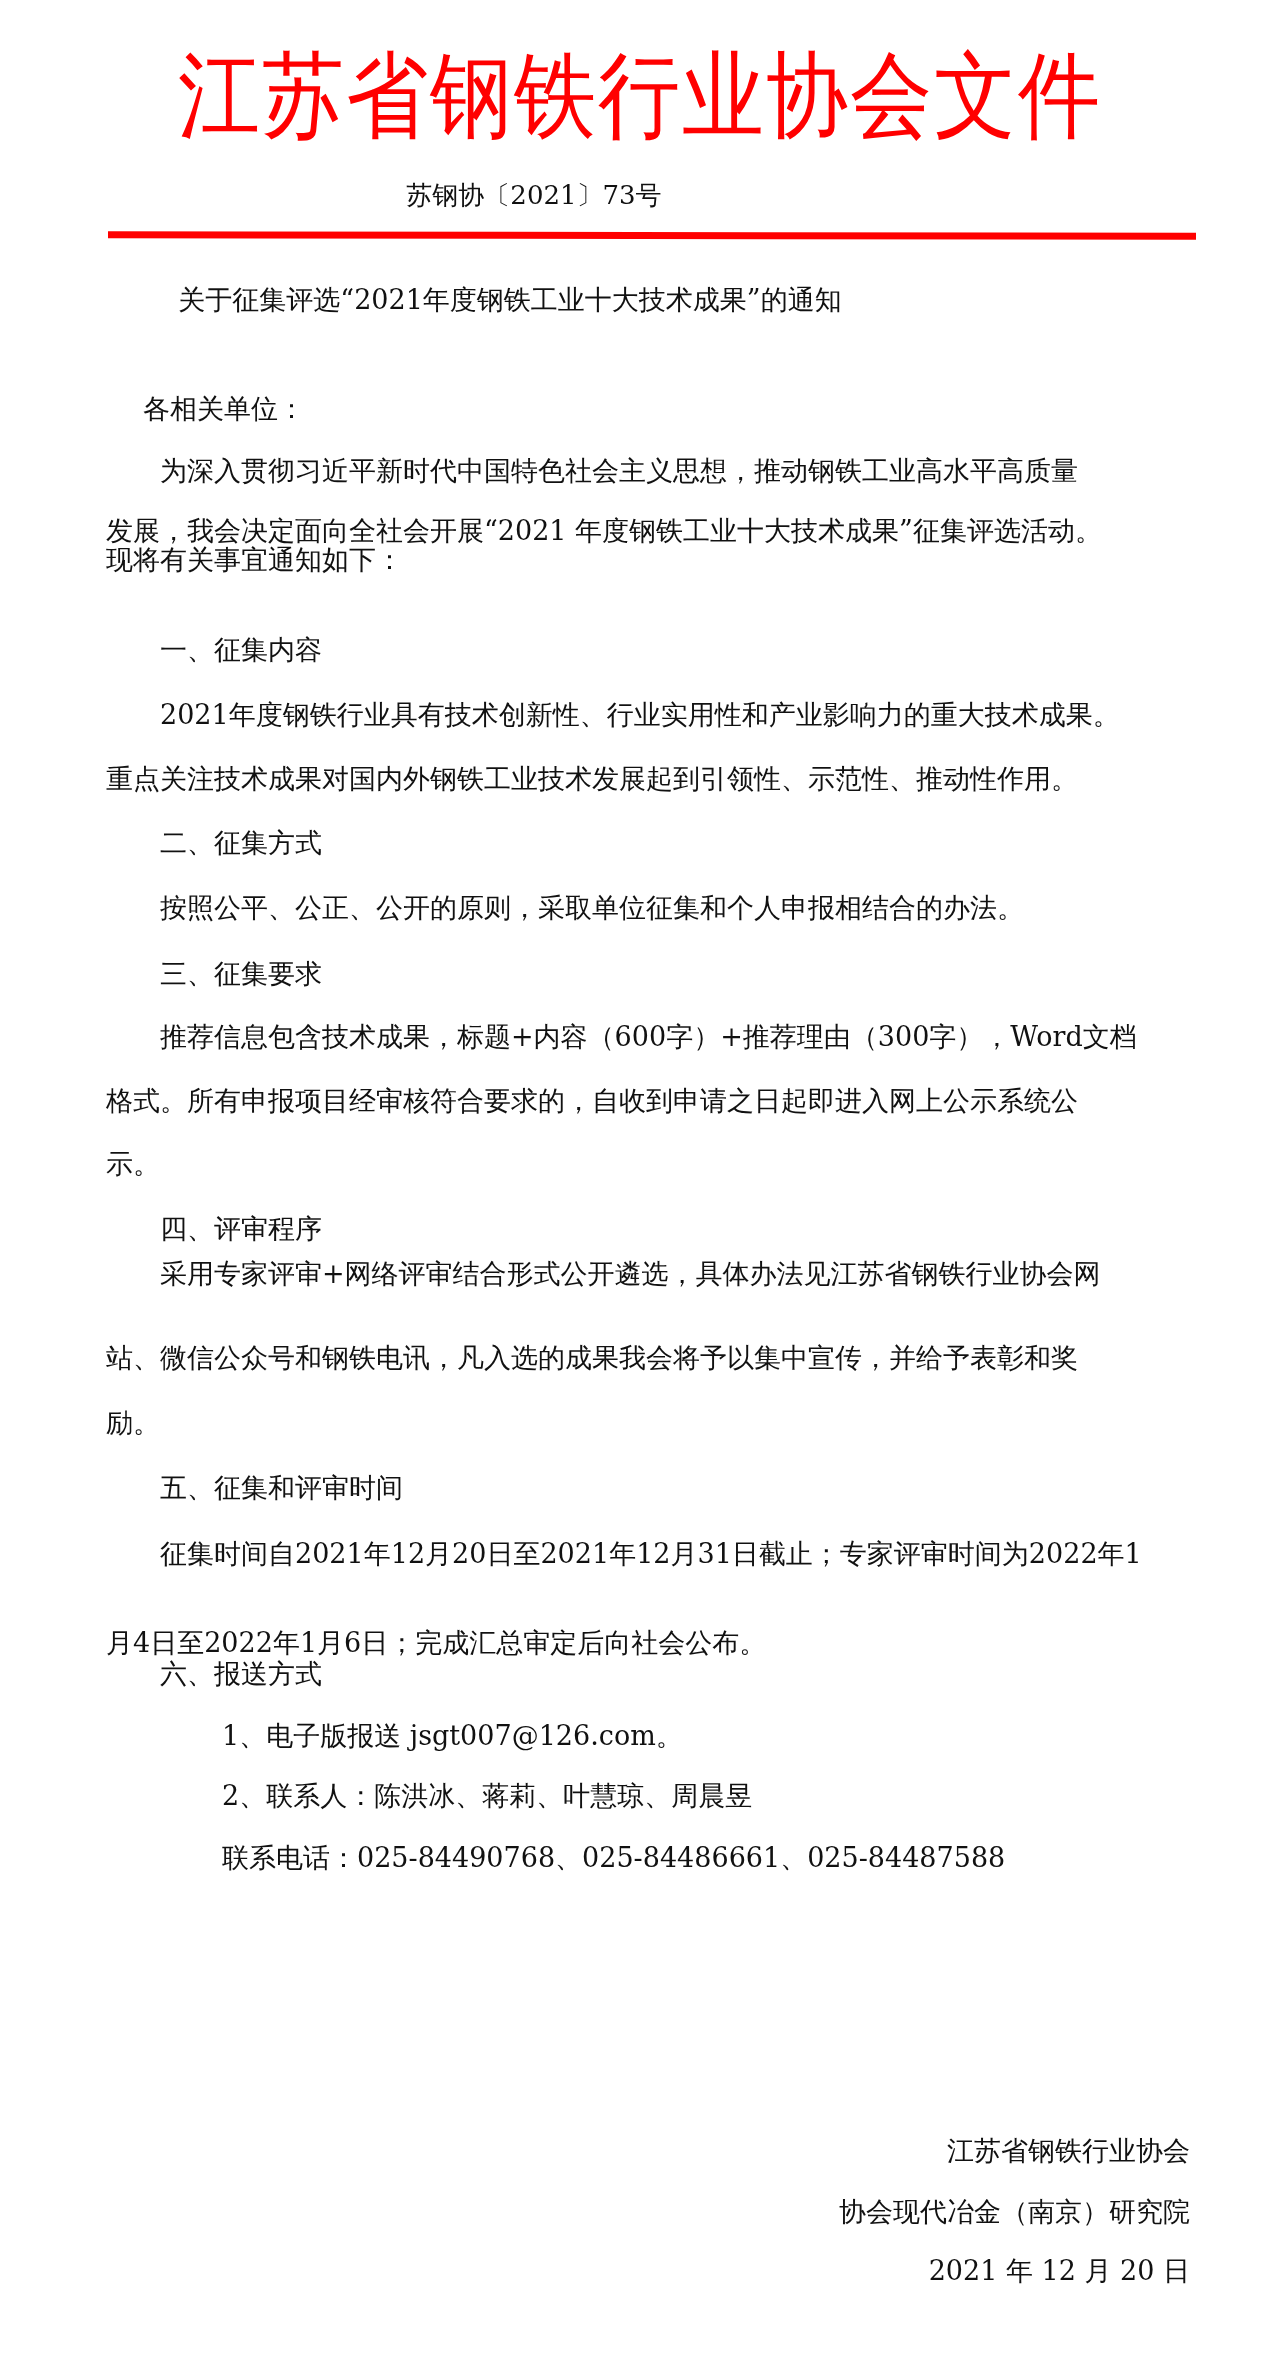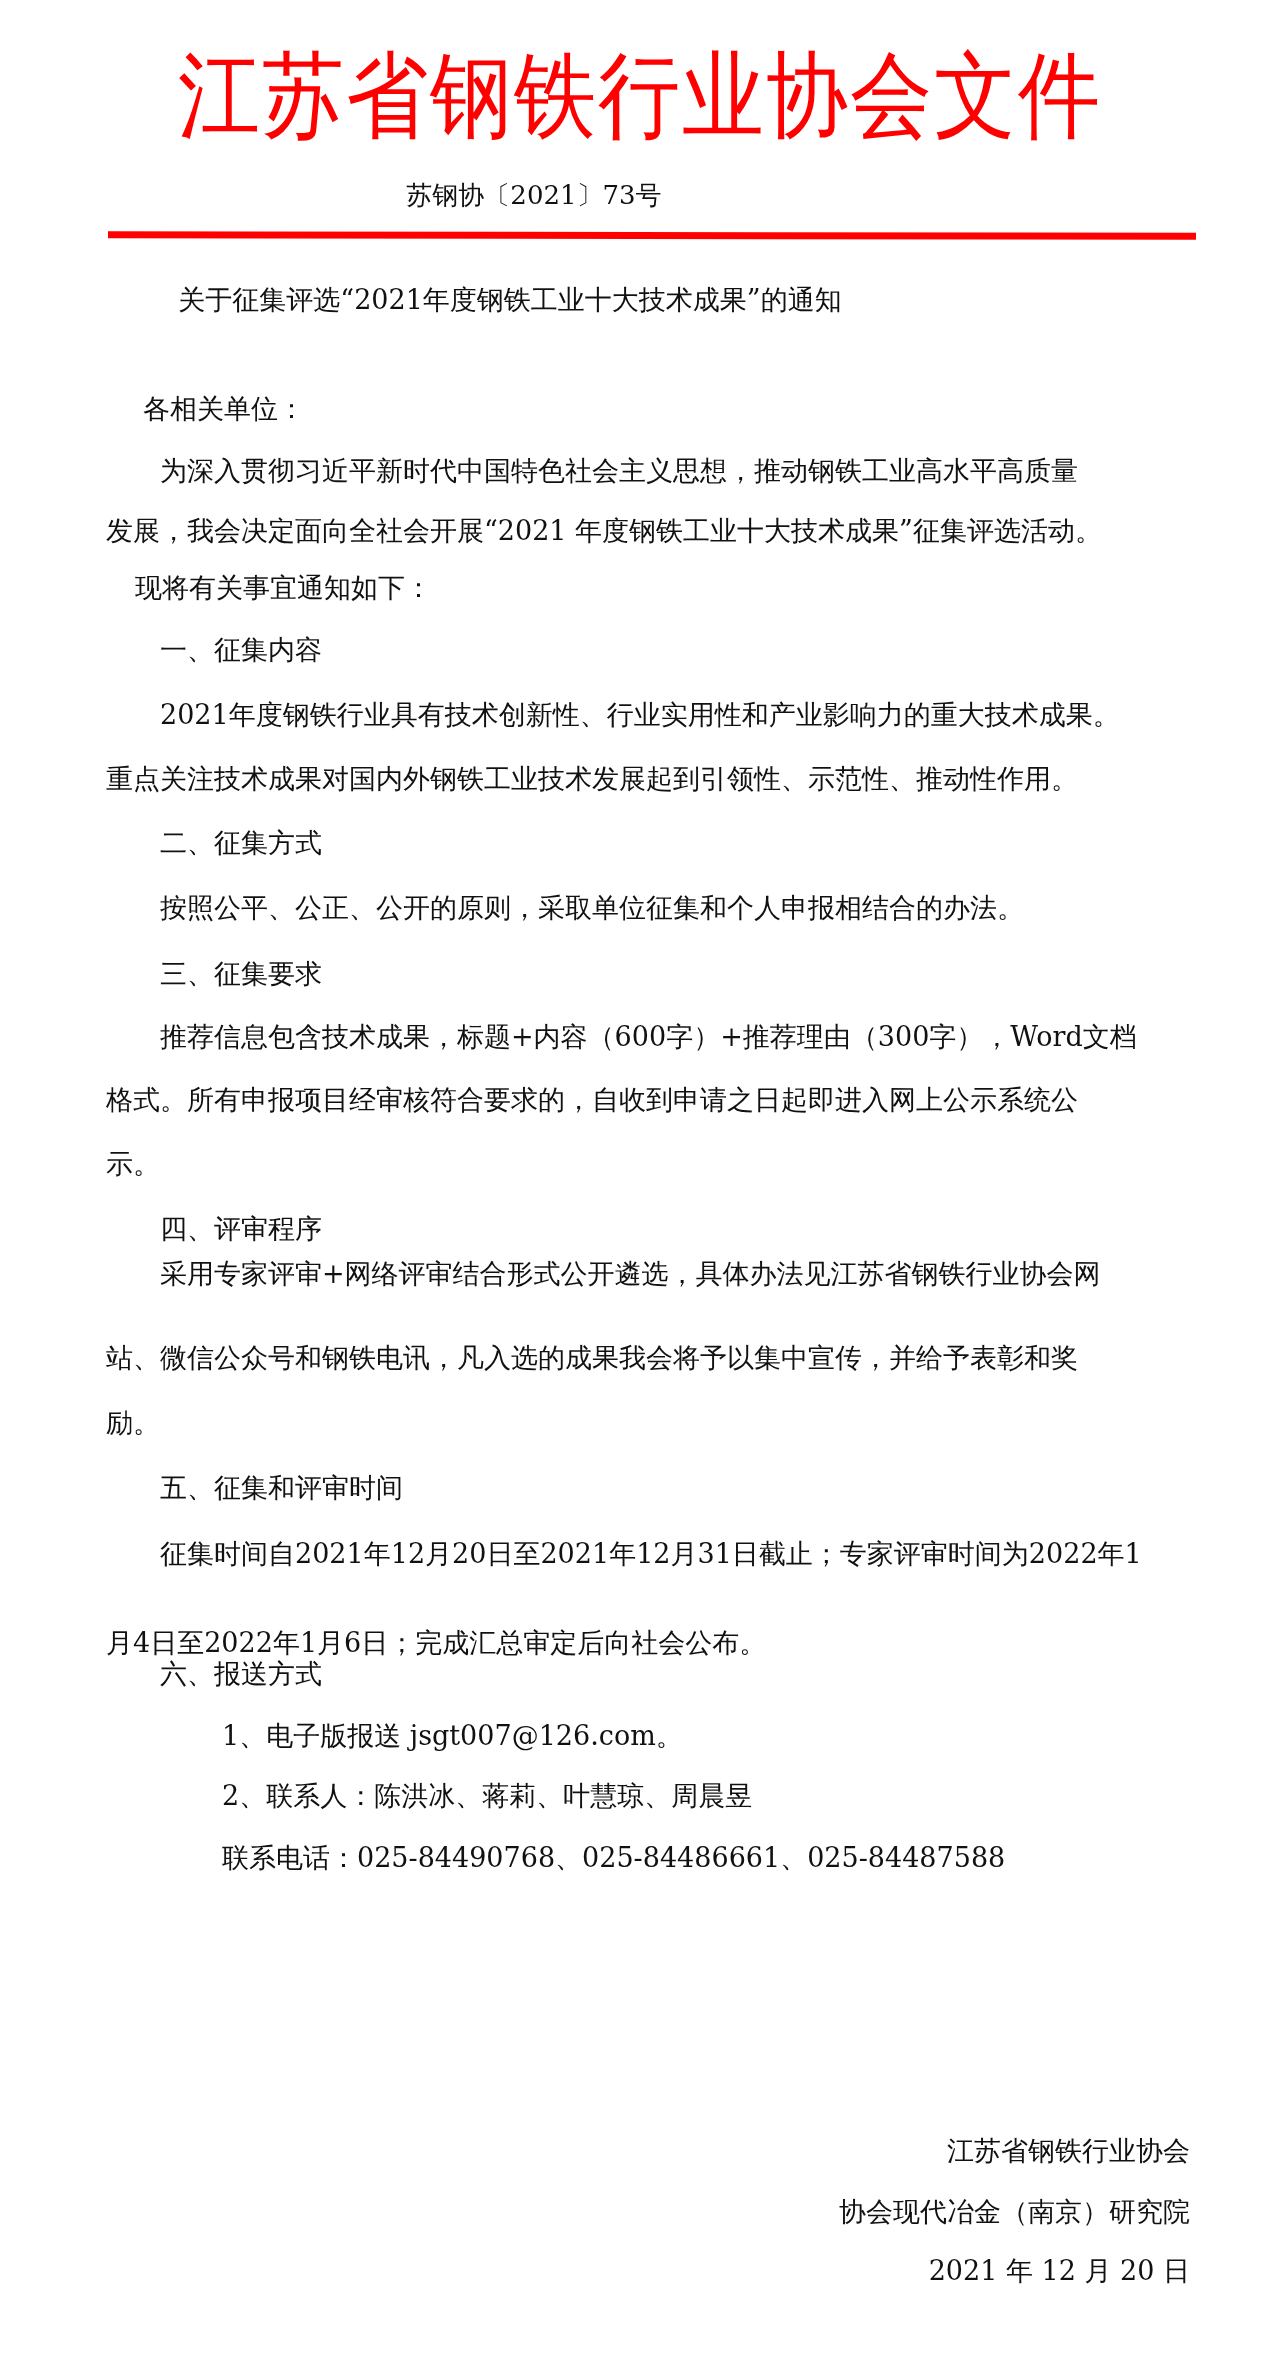--- a/index.html
+++ b/index.html
@@ -20,32 +20,32 @@
 
 <div class="abs masthead">江苏省钢铁行业协会文件</div>
 <div class="abs docno">苏钢协〔2021〕73号</div>
 <div class="abs rule"></div>
 <div class="abs title">关于征集评选“2021年度钢铁工业十大技术成果”的通知</div>
 
 <div class="abs line" style="left:106px; top:395px;margin-left:37px;">各相关单位：</div>
 
 <div class="abs line" style="left:160px; top:457px;">为深入贯彻习近平新时代中国特色社会主义思想，推动钢铁工业高水平高质量</div>
 <div class="abs line" style="left:106px; top:517px;">发展，我会决定面向全社会开展“2021 年度钢铁工业十大技术成果”征集评选活动。</div>
-<div class="abs line" style="left:106px; top:574px;margin-left:29px;">现将有关事宜通知如下：</div>
+<div class="abs line" style="left:106px; top:546px;">现将有关事宜通知如下：</div>
 
 <div class="abs line" style="left:160px; top:636px;">一、征集内容</div>
 <div class="abs line" style="left:160px; top:701px;">2021年度钢铁行业具有技术创新性、行业实用性和产业影响力的重大技术成果。</div>
 <div class="abs line" style="left:106px; top:765px;">重点关注技术成果对国内外钢铁工业技术发展起到引领性、示范性、推动性作用。</div>
 
 <div class="abs line" style="left:160px; top:829px;">二、征集方式</div>
 <div class="abs line" style="left:160px; top:894px;">按照公平、公正、公开的原则，采取单位征集和个人申报相结合的办法。</div>
 
 <div class="abs line" style="left:160px; top:960px;">三、征集要求</div>
 <div class="abs line" style="left:160px; top:1023px;">推荐信息包含技术成果，标题+内容（600字）+推荐理由（300字），Word文档</div>
-<div class="abs line" style="left:106px; top:1087px;font-family:Liberation Serif, serif;">格式。所有申报项目经审核符合要求的，自收到申请之日起即进入网上公示系统公</div>
+<div class="abs line" style="left:106px; top:1087px;">格式。所有申报项目经审核符合要求的，自收到申请之日起即进入网上公示系统公</div>
 <div class="abs line" style="left:106px; top:1150px;">示。</div>
 
 <div class="abs line" style="left:160px; top:1215px;">四、评审程序</div>
 <div class="abs line" style="left:160px; top:1260px;">采用专家评审+网络评审结合形式公开遴选，具体办法见江苏省钢铁行业协会网</div>
 <div class="abs line" style="left:106px; top:1344px;">站、微信公众号和钢铁电讯，凡入选的成果我会将予以集中宣传，并给予表彰和奖</div>
 <div class="abs line" style="left:106px; top:1409px;">励。</div>
 
 <div class="abs line" style="left:160px; top:1474px;">五、征集和评审时间</div>
 <div class="abs line" style="left:160px; top:1540px;">征集时间自2021年12月20日至2021年12月31日截止；专家评审时间为2022年1</div>
 <div class="abs line" style="left:106px; top:1604px;margin-top:25px;">月4日至2022年1月6日；完成汇总审定后向社会公布。</div>

